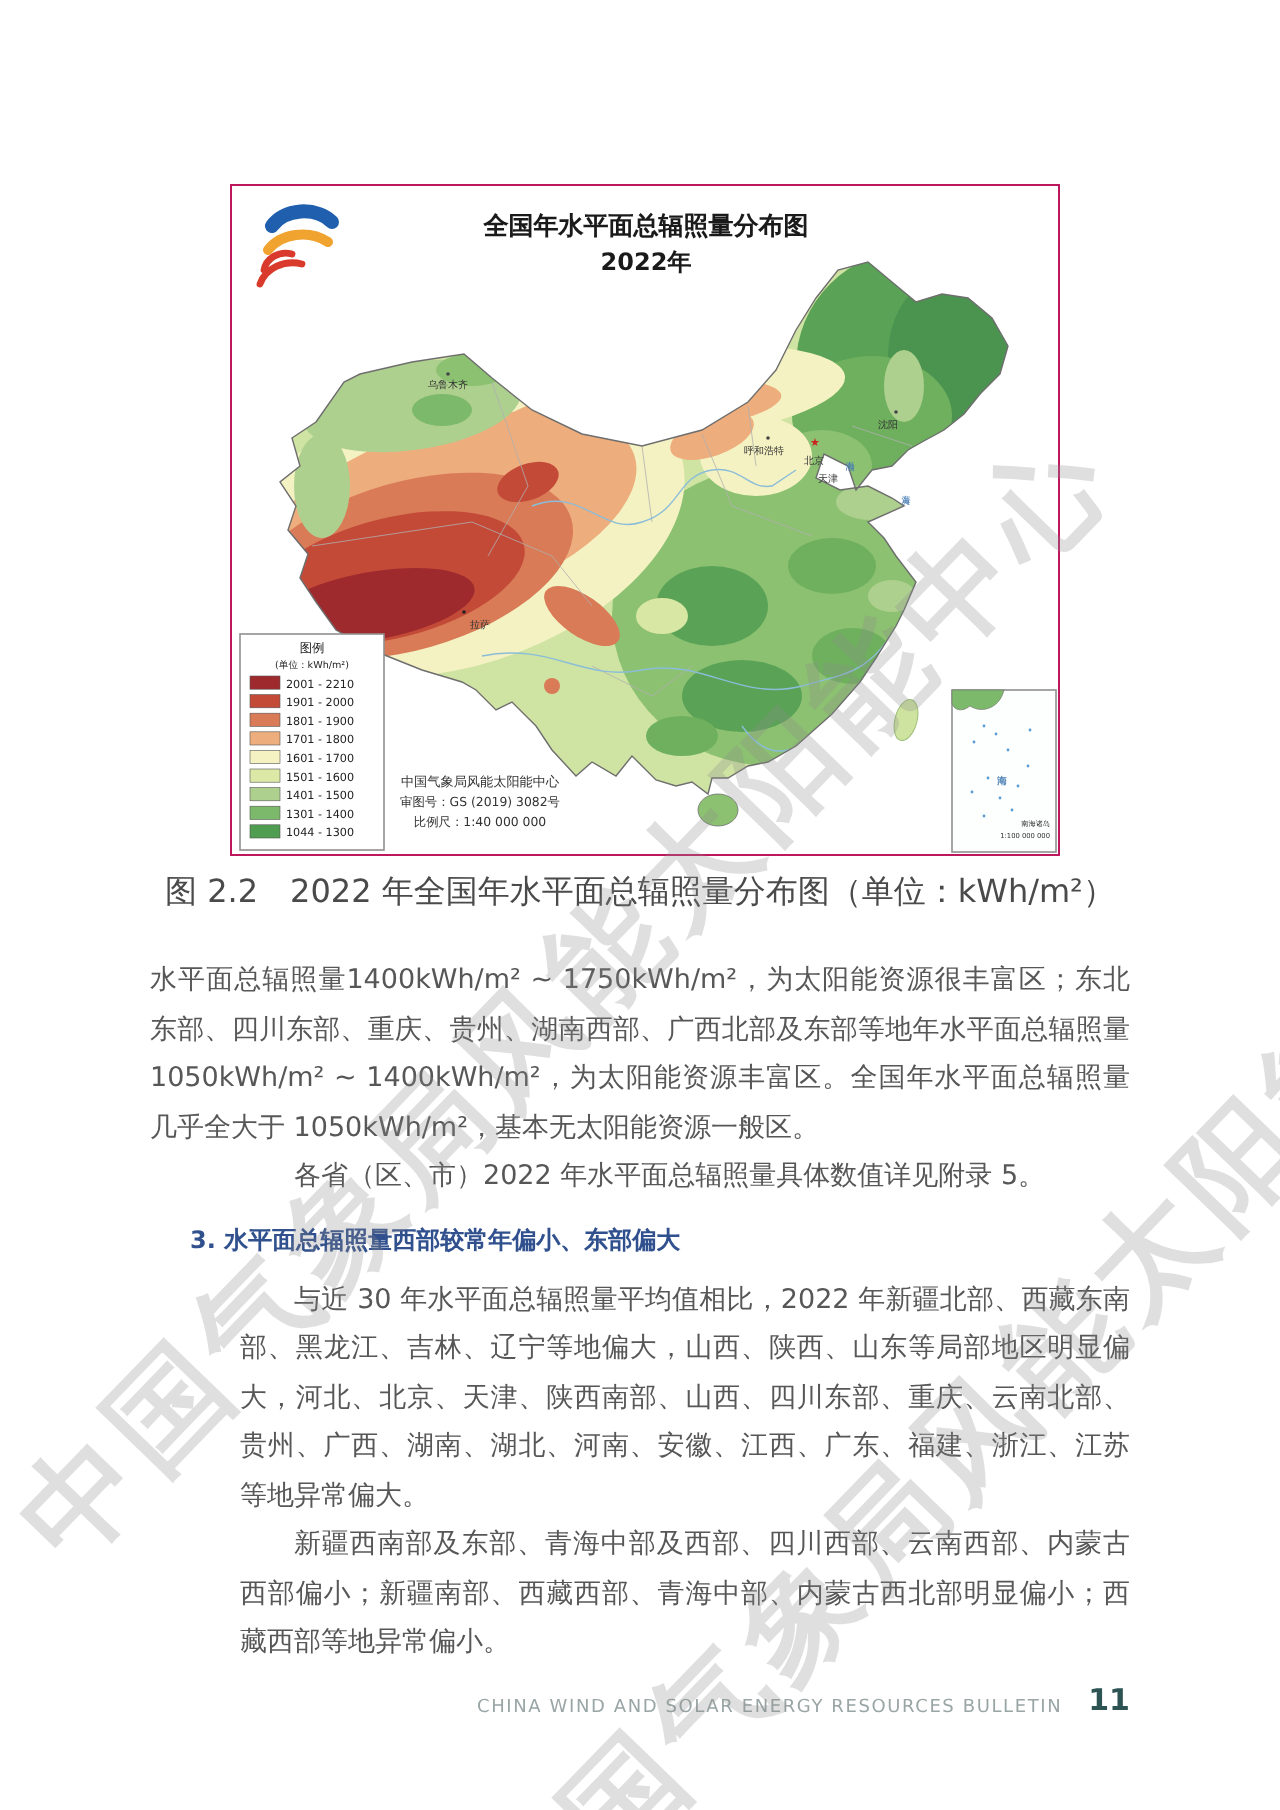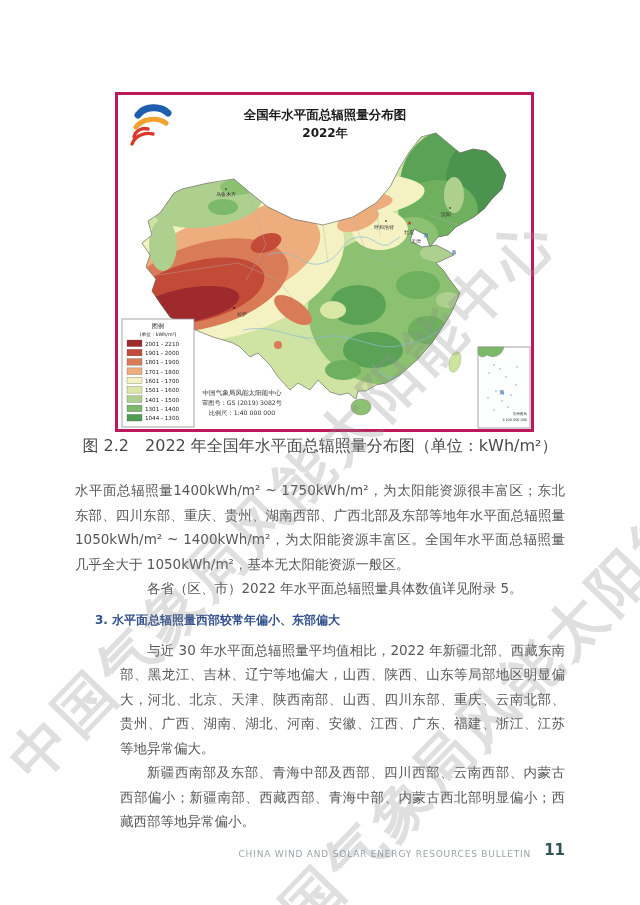--- a/index.html
+++ b/index.html
@@ -13,21 +13,21 @@
     position:absolute;white-space:nowrap;z-index:6;pointer-events:none;
     font-size:58px;font-weight:bold;letter-spacing:5px;
     color:rgba(140,140,140,0.28);line-height:58px;
     transform-origin:left center;transform:rotate(-46deg);
   }
   .wm1{left:20px;top:741px;}
   .wm2{left:248px;top:936px;}
   
   .map-figure{
     position:absolute;left:115px;top:92px;width:413px;height:334px;
-    border:3px solid #be185d;background:#ffffff;z-index:2;text-decoration:underline;
+    border:1px solid #be185d;background:#ffffff;z-index:2;text-decoration:underline;
   }
   
   .fig-caption{
     position:absolute;left:0;right:0;top:436px;text-align:center;
     font-size:16px;color:#4a4a4a;z-index:3;
   }
   
   .body-text{
     position:absolute;left:75px;top:478px;width:490px;z-index:3;
     font-size:13.5px;line-height:24.5px;color:#575757;text-align:justify;

